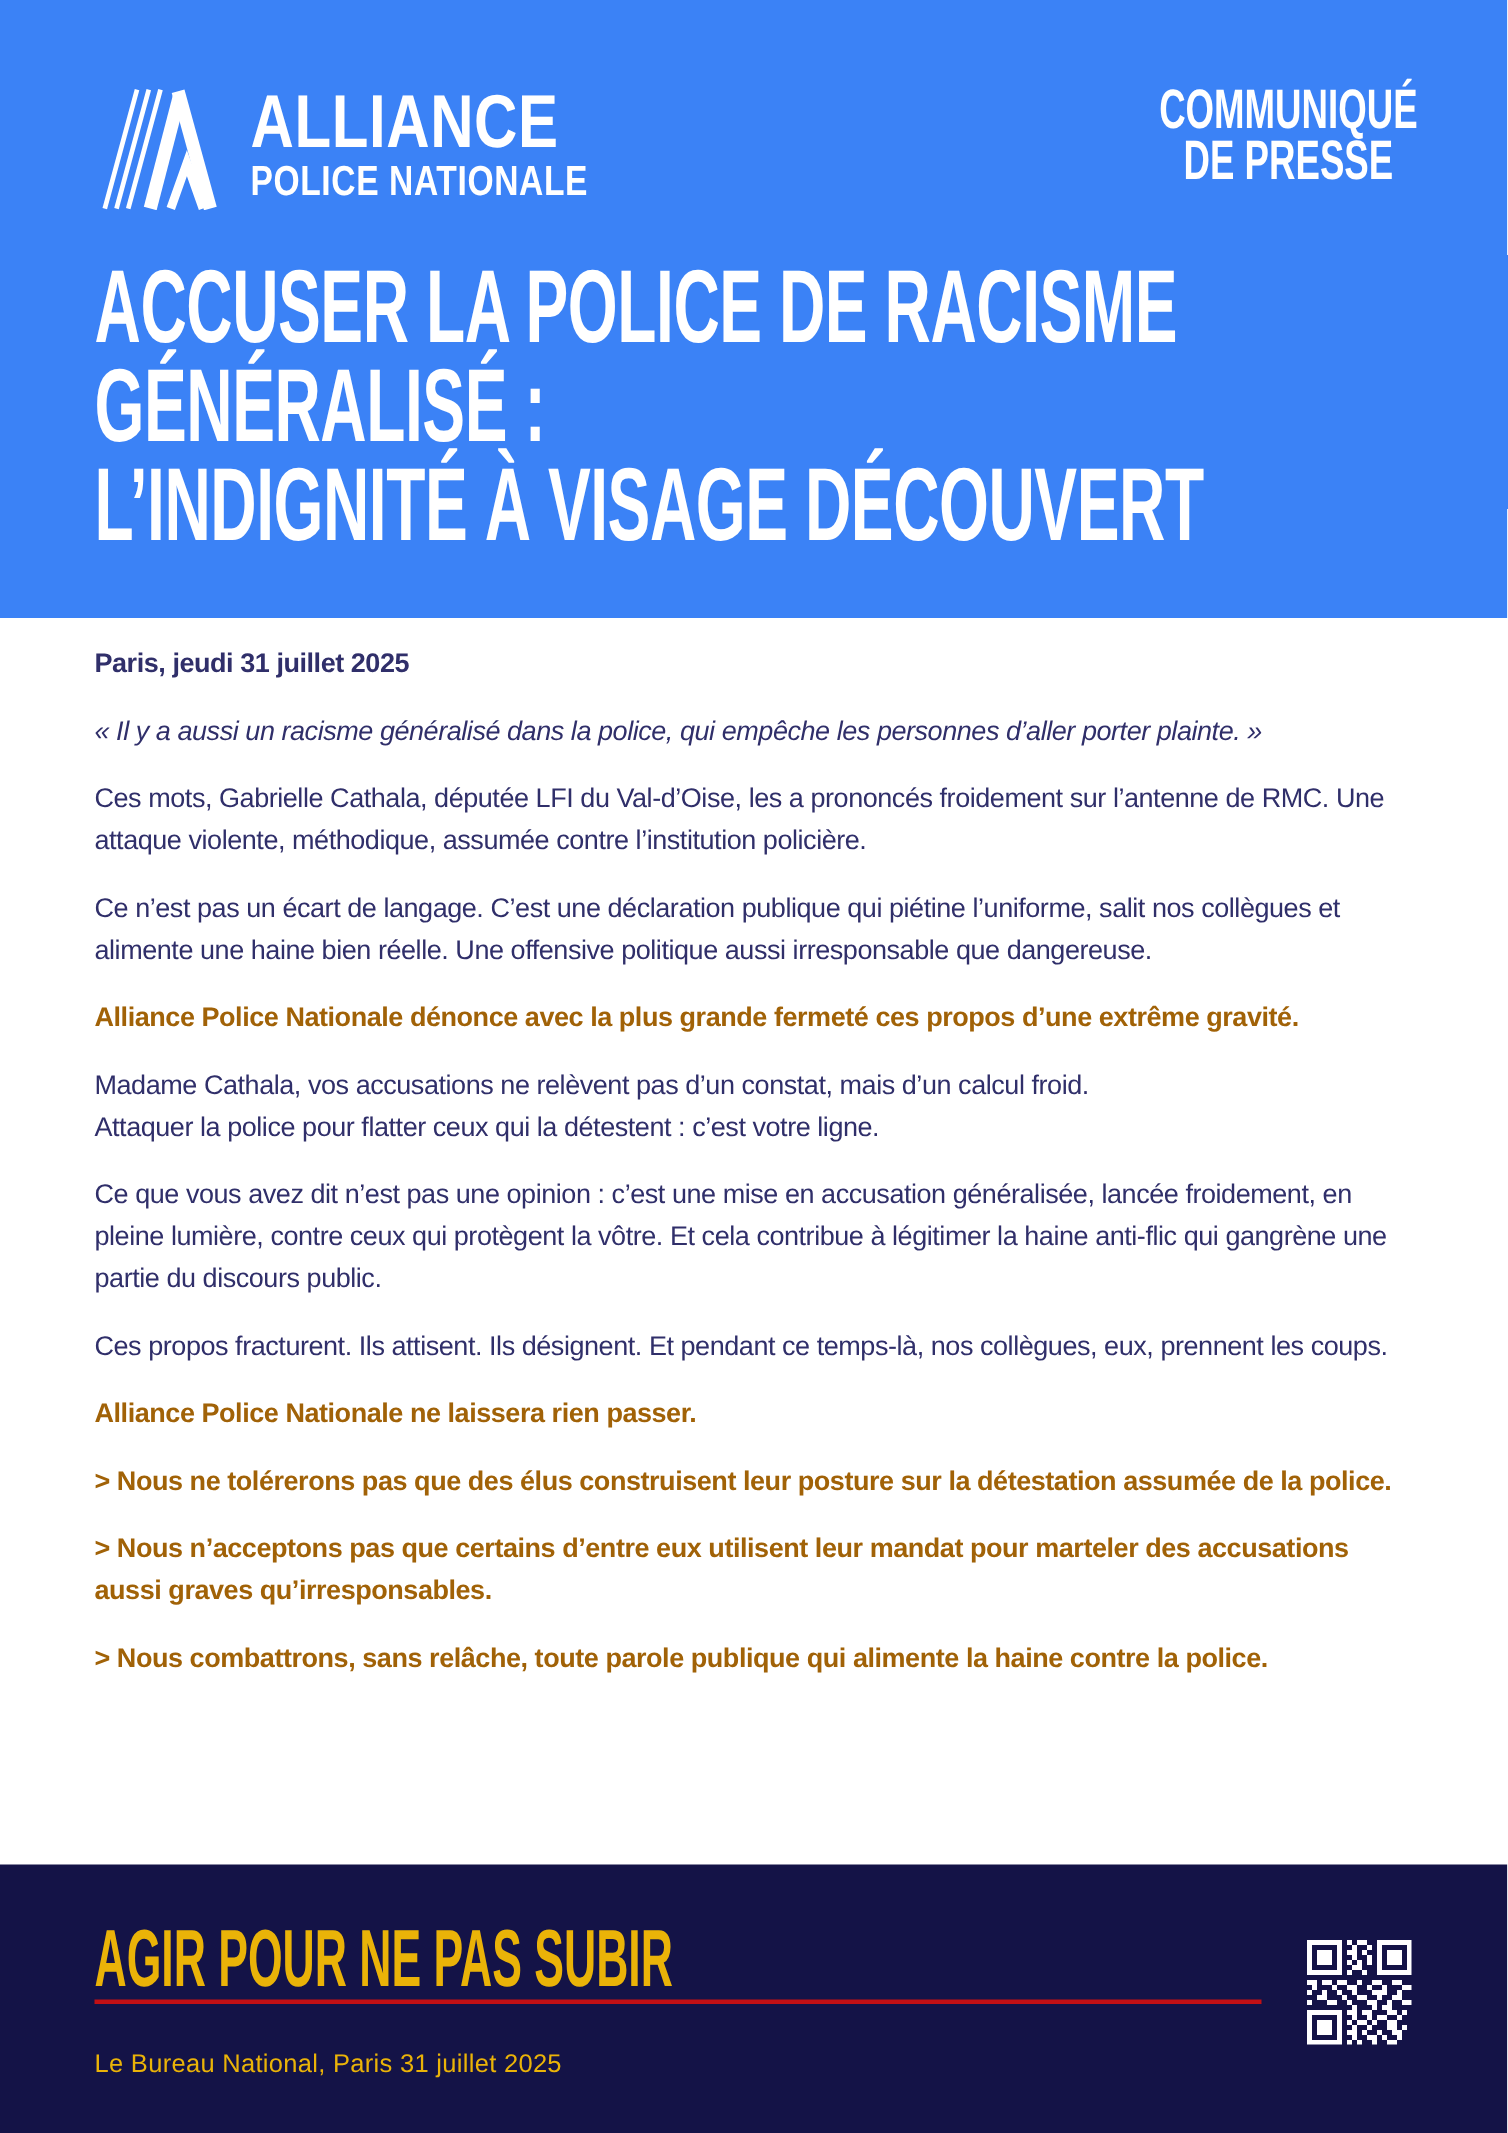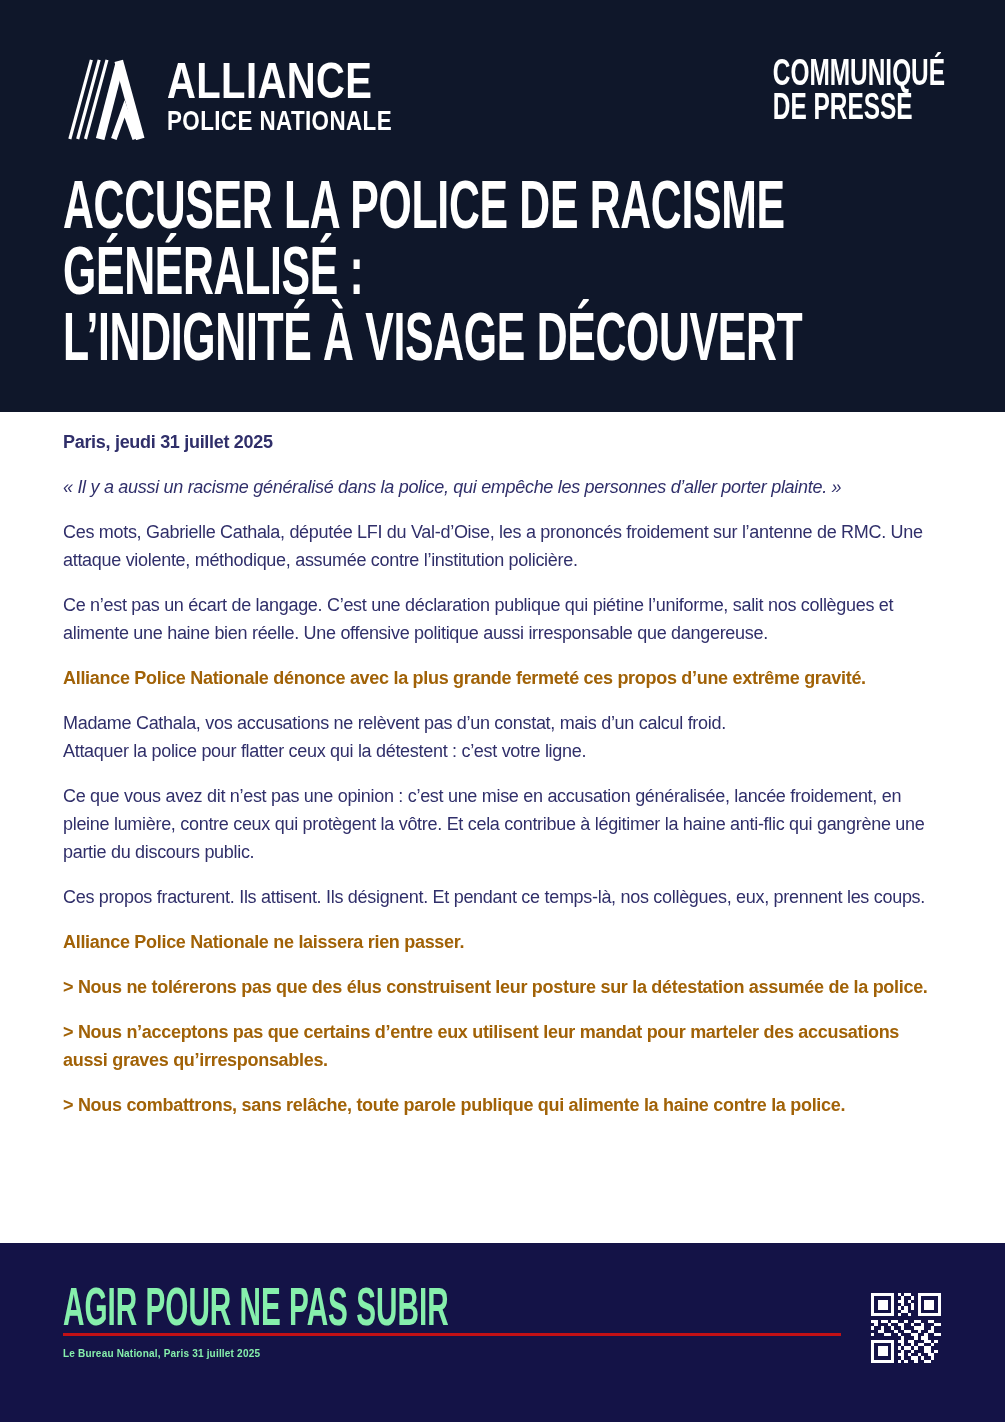--- a/index.html
+++ b/index.html
@@ -4,30 +4,30 @@
 <style>
   * { margin:0; padding:0; box-sizing:border-box; }
   html,body { width:1005px; background:#ffffff; }
   body { font-family:"Liberation Sans", sans-serif; }
 
   .page { position:relative; width:1005px; height:1422px; background:#ffffff; overflow:hidden; }
 
   
   .header {
     position:absolute; top:0; left:0; width:1005px; height:412px;
-    background:#0f172a; color:#ffffff; padding:52px 60px 0 63px;
+    background:#3b82f6; color:#ffffff; padding:52px 60px 0 63px;
   }
   .header-top { display:flex; justify-content:space-between; align-items:flex-start; }
   .logo { display:flex; align-items:center; gap:16px; }
   .logo-mark { width:88px; height:88px; flex:0 0 auto; }
   .logo-text { transform:scaleX(0.80); transform-origin:left center; white-space:nowrap; }
   .logo-brand { font-size:50px; font-weight:bold; letter-spacing:0.5px; line-height:1.0; }
   .logo-sub { font-size:28px; font-weight:bold; letter-spacing:0.5px; line-height:1.05; }
 
-  .doc-type { text-align:left; margin-top:4px; }
+  .doc-type { text-align:center; margin-top:4px; }
   .doc-type-line {
     display:block; font-size:37px; font-weight:bold; line-height:34px;
     transform:scaleX(0.66); transform-origin:right center; white-space:nowrap;
     letter-spacing:0;
   }
 
   .headline { margin-top:32px; }
   .headline-line {
     display:block; font-size:69px; font-weight:bold; line-height:66px;
     transform:scaleX(0.62); transform-origin:left center; white-space:nowrap;
@@ -44,29 +44,29 @@
     font-size:18px; line-height:28px; letter-spacing:-0.3px;
     margin-bottom:17px; white-space:pre-line;
   }
   .dateline { font-weight:bold; }
   .p-quote { font-style:italic; }
   .p-bold { font-weight:bold; color:#a16207; }
 
   
   .footer {
     position:absolute; top:1243px; left:0; width:1005px; height:179px;
-    background:#141347; color:#86efac; padding:38px 60px 0 63px;
+    background:#141347; color:#eab308; padding:38px 60px 0 63px;
   }
   .slogan {
     display:block; font-size:54px; font-weight:bold; line-height:50px;
     transform:scaleX(0.55); transform-origin:left center; white-space:nowrap;
     letter-spacing:0;
   }
   .footer-rule { width:778px; height:3px; background:#c21015; margin-top:2px; }
-  .signature { font-size:10px; font-weight:bold; letter-spacing:0.2px; margin-top:12px; }
+  .signature { font-size:17px; font-weight:normal; letter-spacing:0.2px; margin-top:30px; }
   .qr { position:absolute; top:50px; right:64px; width:70px; height:70px; }
 </style>
 </head>
 <body>
 
 <div class="page">
 
   <div class="header">
     <div class="header-top">
 

